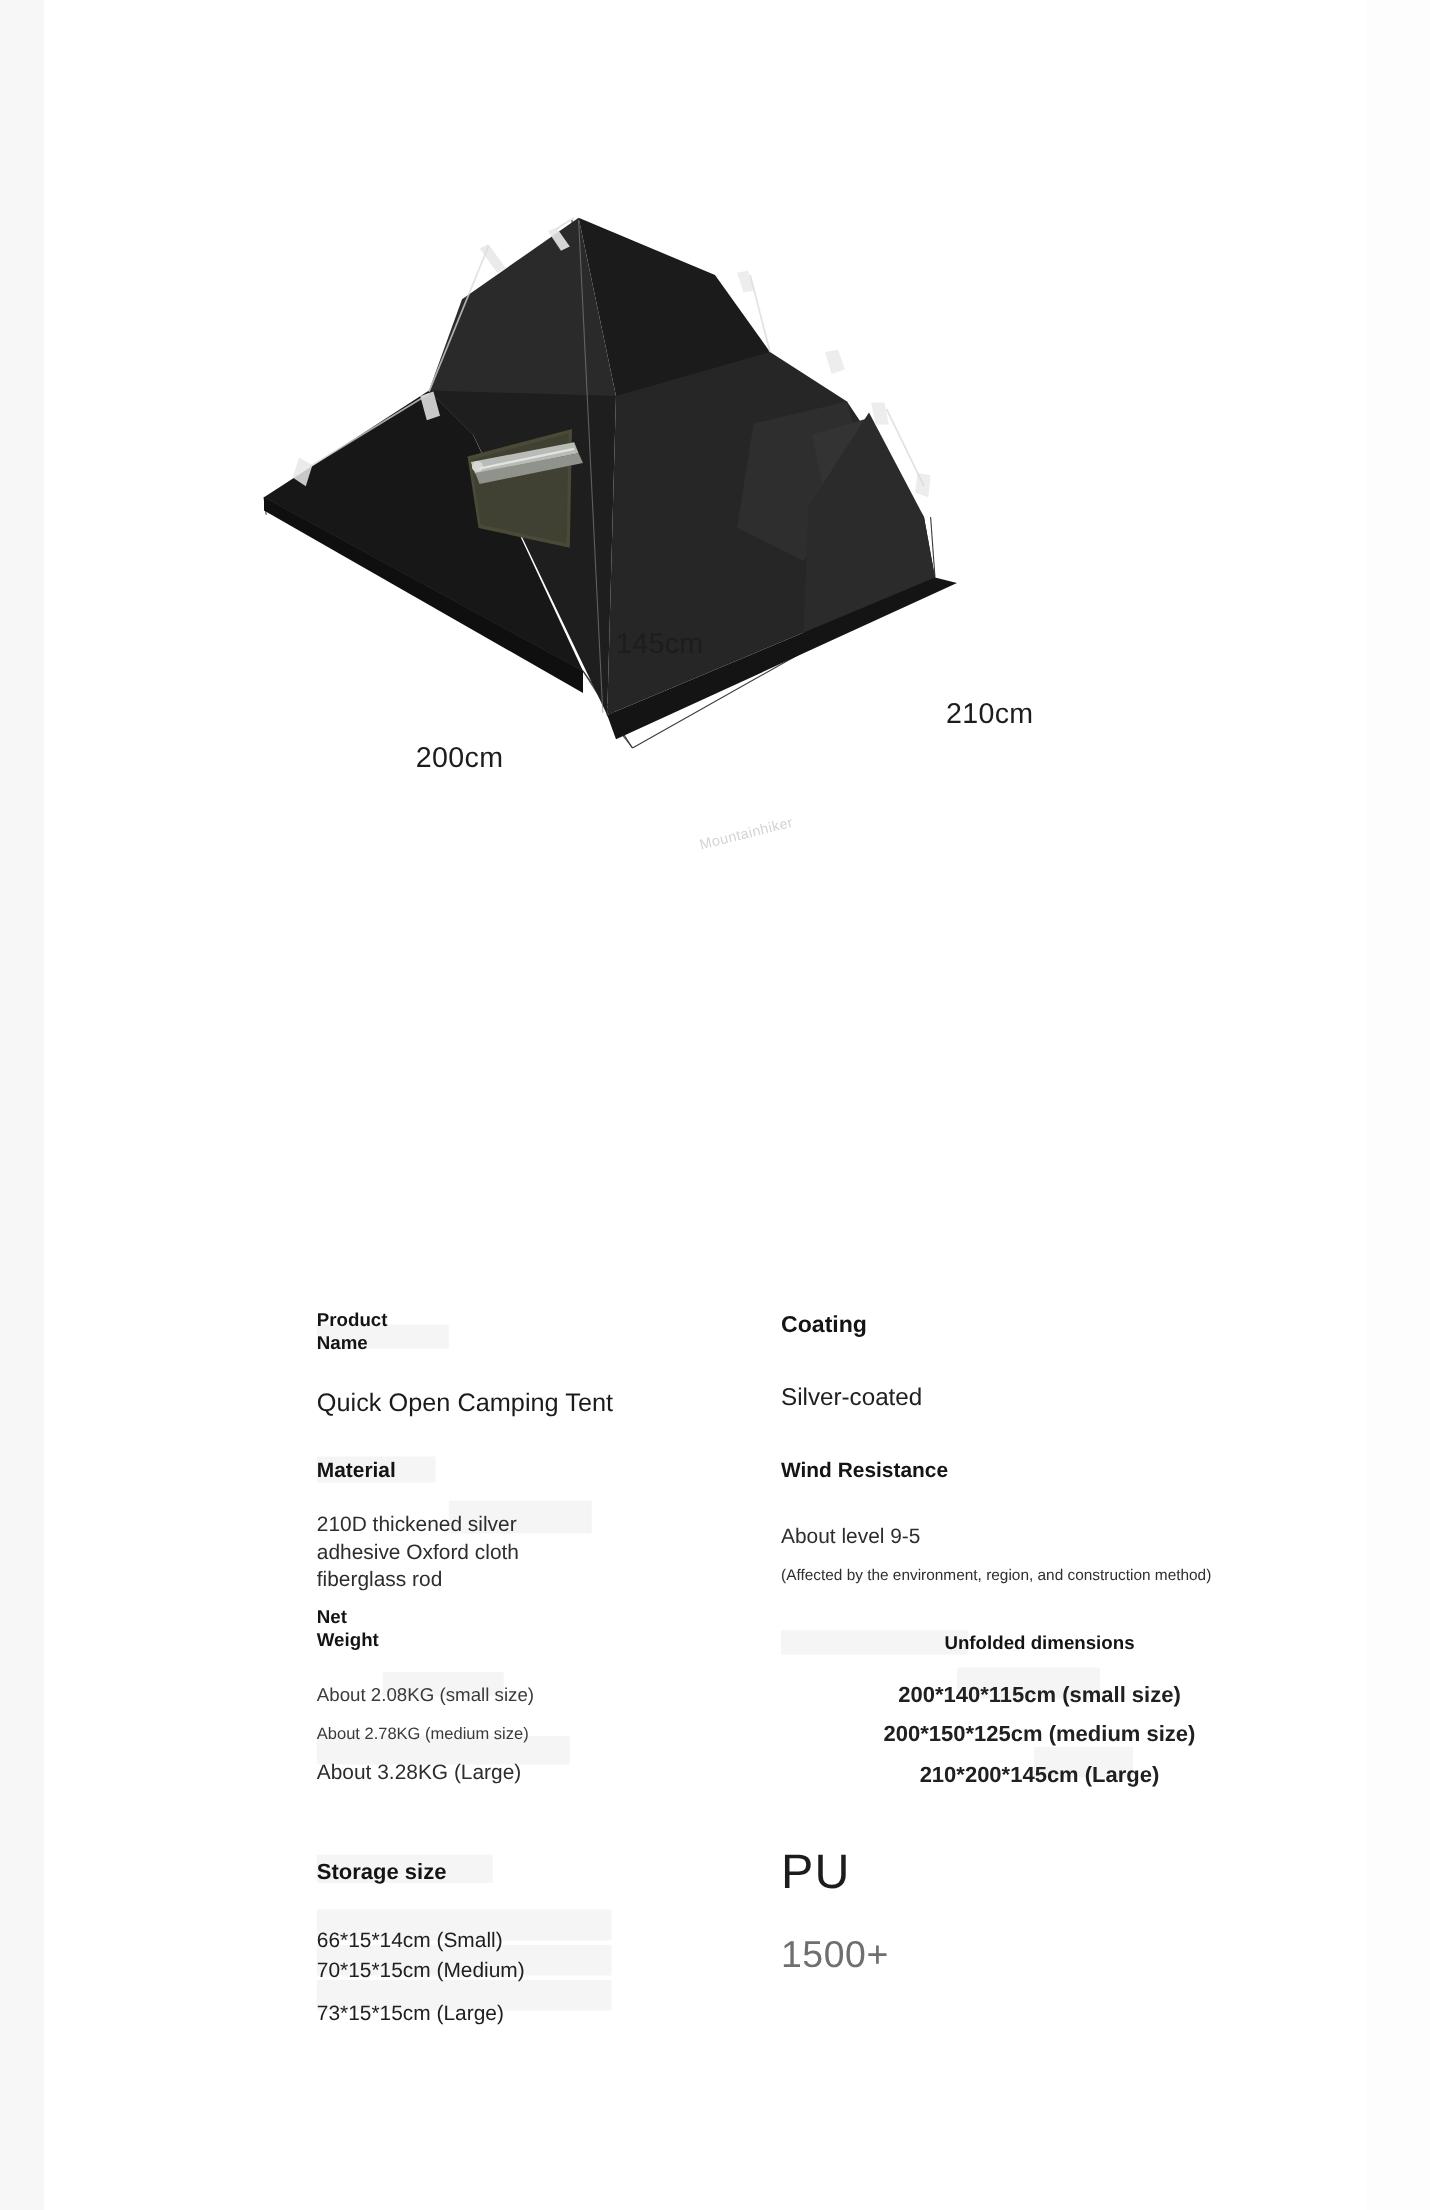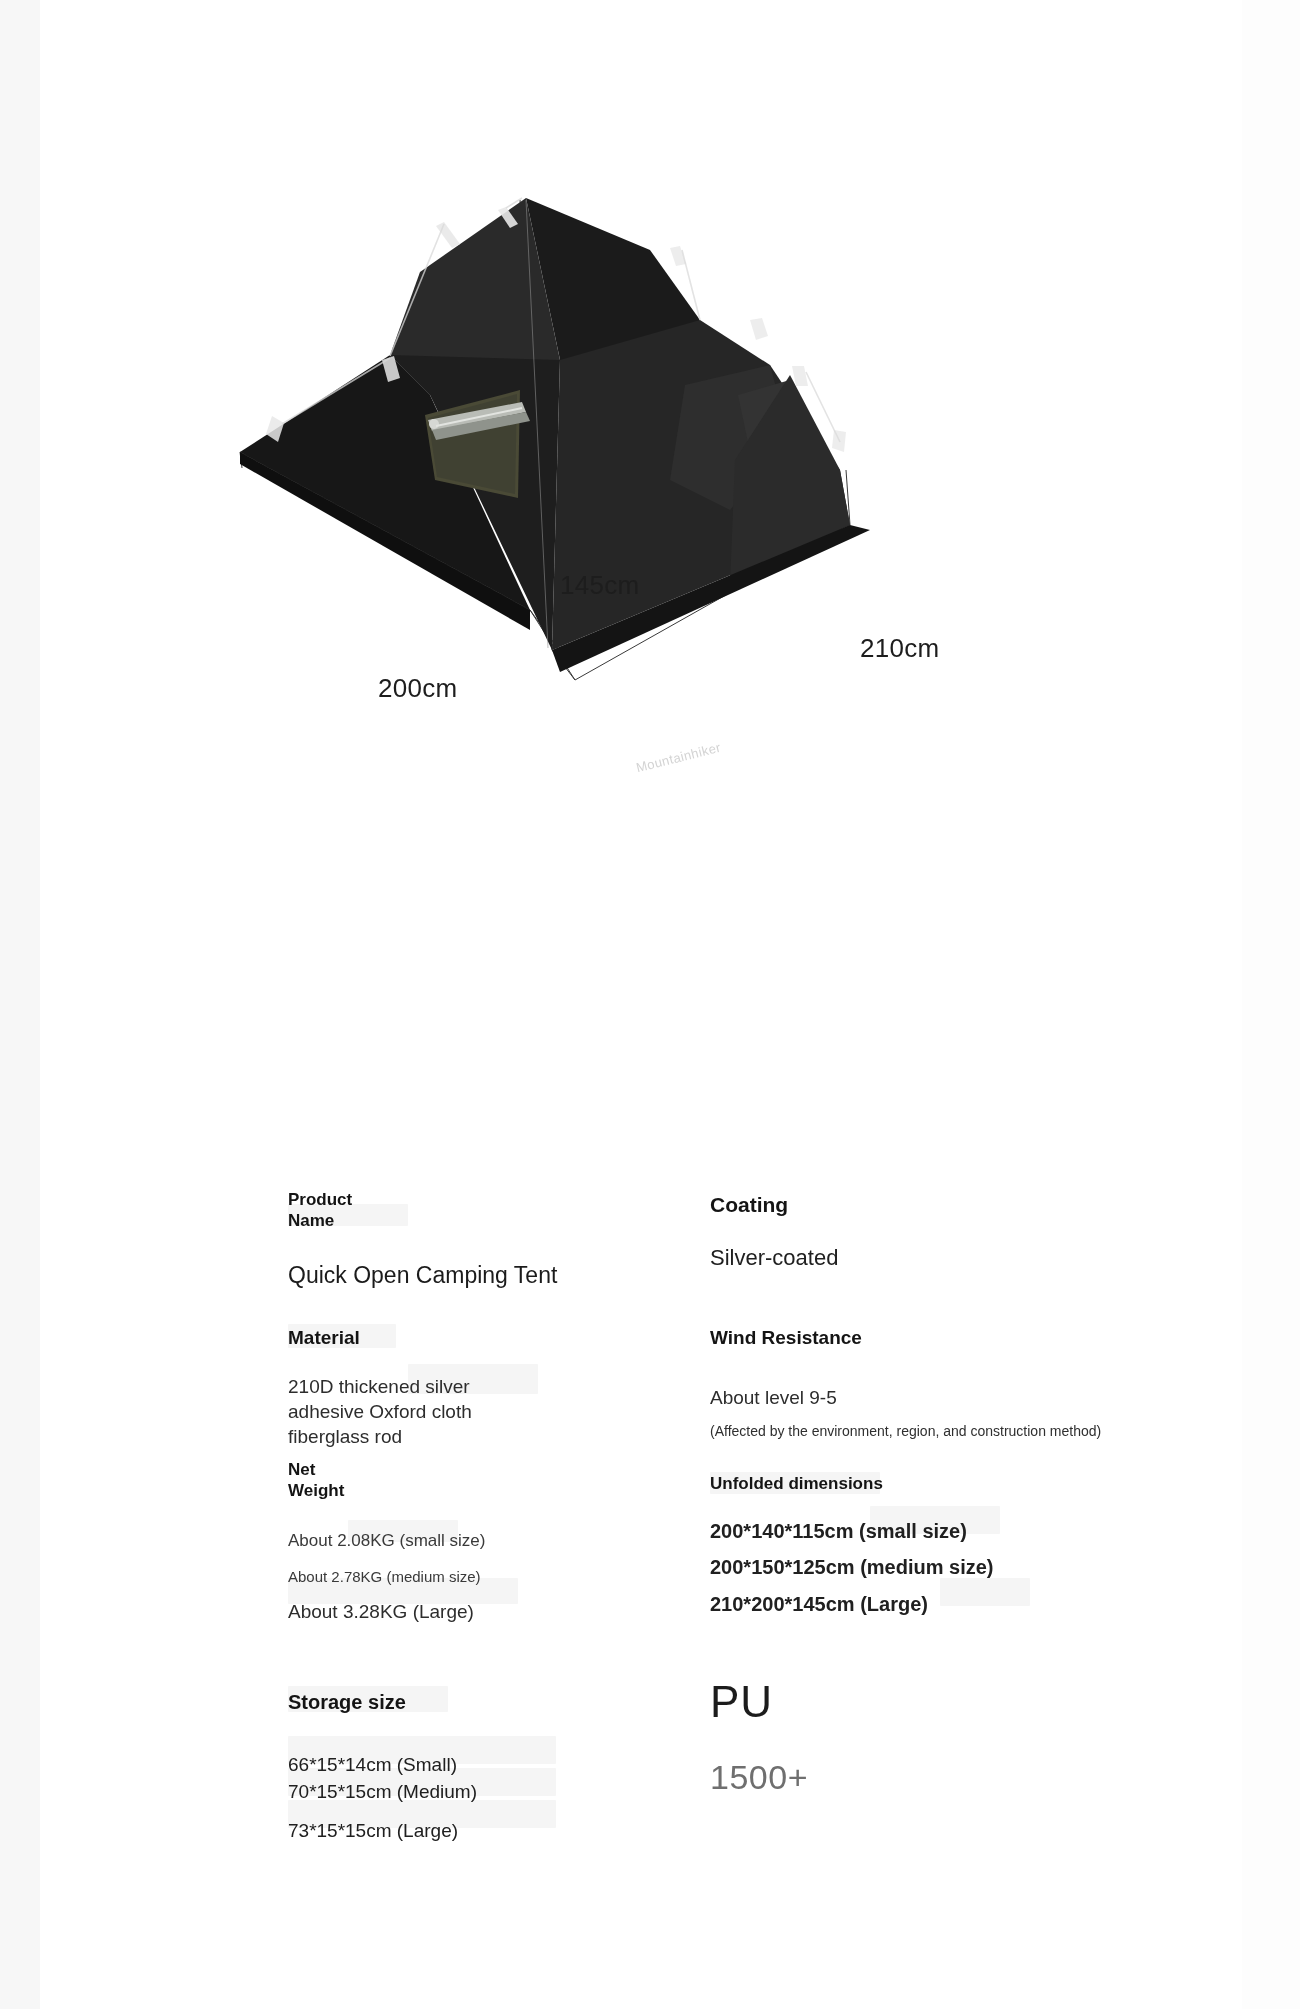--- a/index.html
+++ b/index.html
@@ -224,21 +224,21 @@
 
       <div class="block col-left" style="top: 40px;">
         <div class="smudge" style="left:0px; top:14px; width:120px; height:22px;"></div>
         <div class="spec-head sm fg">Product
 Name</div>
         <div class="spec-val lg fg" style="margin-top: 28px;">Quick Open Camping Tent</div>
       </div>
 
       <div class="block col-right" style="top: 42px;">
         <div class="spec-head" style="font-size:21px;">Coating</div>
-        <div class="spec-val fg" style="margin-top: 24px;">Silver-coated</div>
+        <div class="spec-val fg" style="margin-top: 36px;">Silver-coated</div>
       </div>
 
       <div class="block col-left" style="top: 176px;">
         <div class="smudge" style="left:0px; top:-2px; width:108px; height:24px;"></div>
         <div class="spec-head fg">Material</div>
         <div class="smudge" style="left:120px; top:38px; width:130px; height:30px;"></div>
         <div class="spec-val md fg" style="margin-top: 26px; width: 260px; line-height: 1.3;">210D thickened silver adhesive Oxford cloth fiberglass rod</div>
       </div>
 
       <div class="block col-right" style="top: 176px;">
@@ -250,21 +250,21 @@
       <div class="block col-left" style="top: 310px;">
         <div class="spec-head sm">Net
 Weight</div>
         <div class="smudge" style="left:60px; top:60px; width:110px; height:22px;"></div>
         <div class="spec-val sm fg" style="margin-top: 28px;">About 2.08KG (small size)</div>
         <div class="spec-val sm fg" style="margin-top: 12px; font-size:15px;">About 2.78KG (medium size)</div>
         <div class="smudge" style="left:0px; top:118px; width:230px; height:26px;"></div>
         <div class="spec-val md fg" style="margin-top: 12px;">About 3.28KG (Large)</div>
       </div>
 
-      <div class="block col-right" style="top: 324px;">
+      <div class="block col-right" style="top: 334px; text-align: center;">
         <div class="smudge" style="left:0px; top:-2px; width:170px; height:22px;"></div>
         <div class="spec-head sm fg">Unfolded dimensions</div>
         <div class="smudge" style="left:160px; top:32px; width:130px; height:28px;"></div>
         <div class="spec-val fg" style="margin-top: 22px; font-weight:bold; font-size:20px;">200*140*115cm (small size)</div>
         <div class="spec-val fg" style="margin-top: 8px; font-weight:bold; font-size:20px;">200*150*125cm (medium size)</div>
         <div class="smudge" style="left:230px; top:104px; width:90px; height:28px;"></div>
         <div class="spec-val fg" style="margin-top: 8px; font-weight:bold; font-size:20px;">210*200*145cm (Large)</div>
       </div>
 
       <div class="block col-left" style="top: 540px;">

